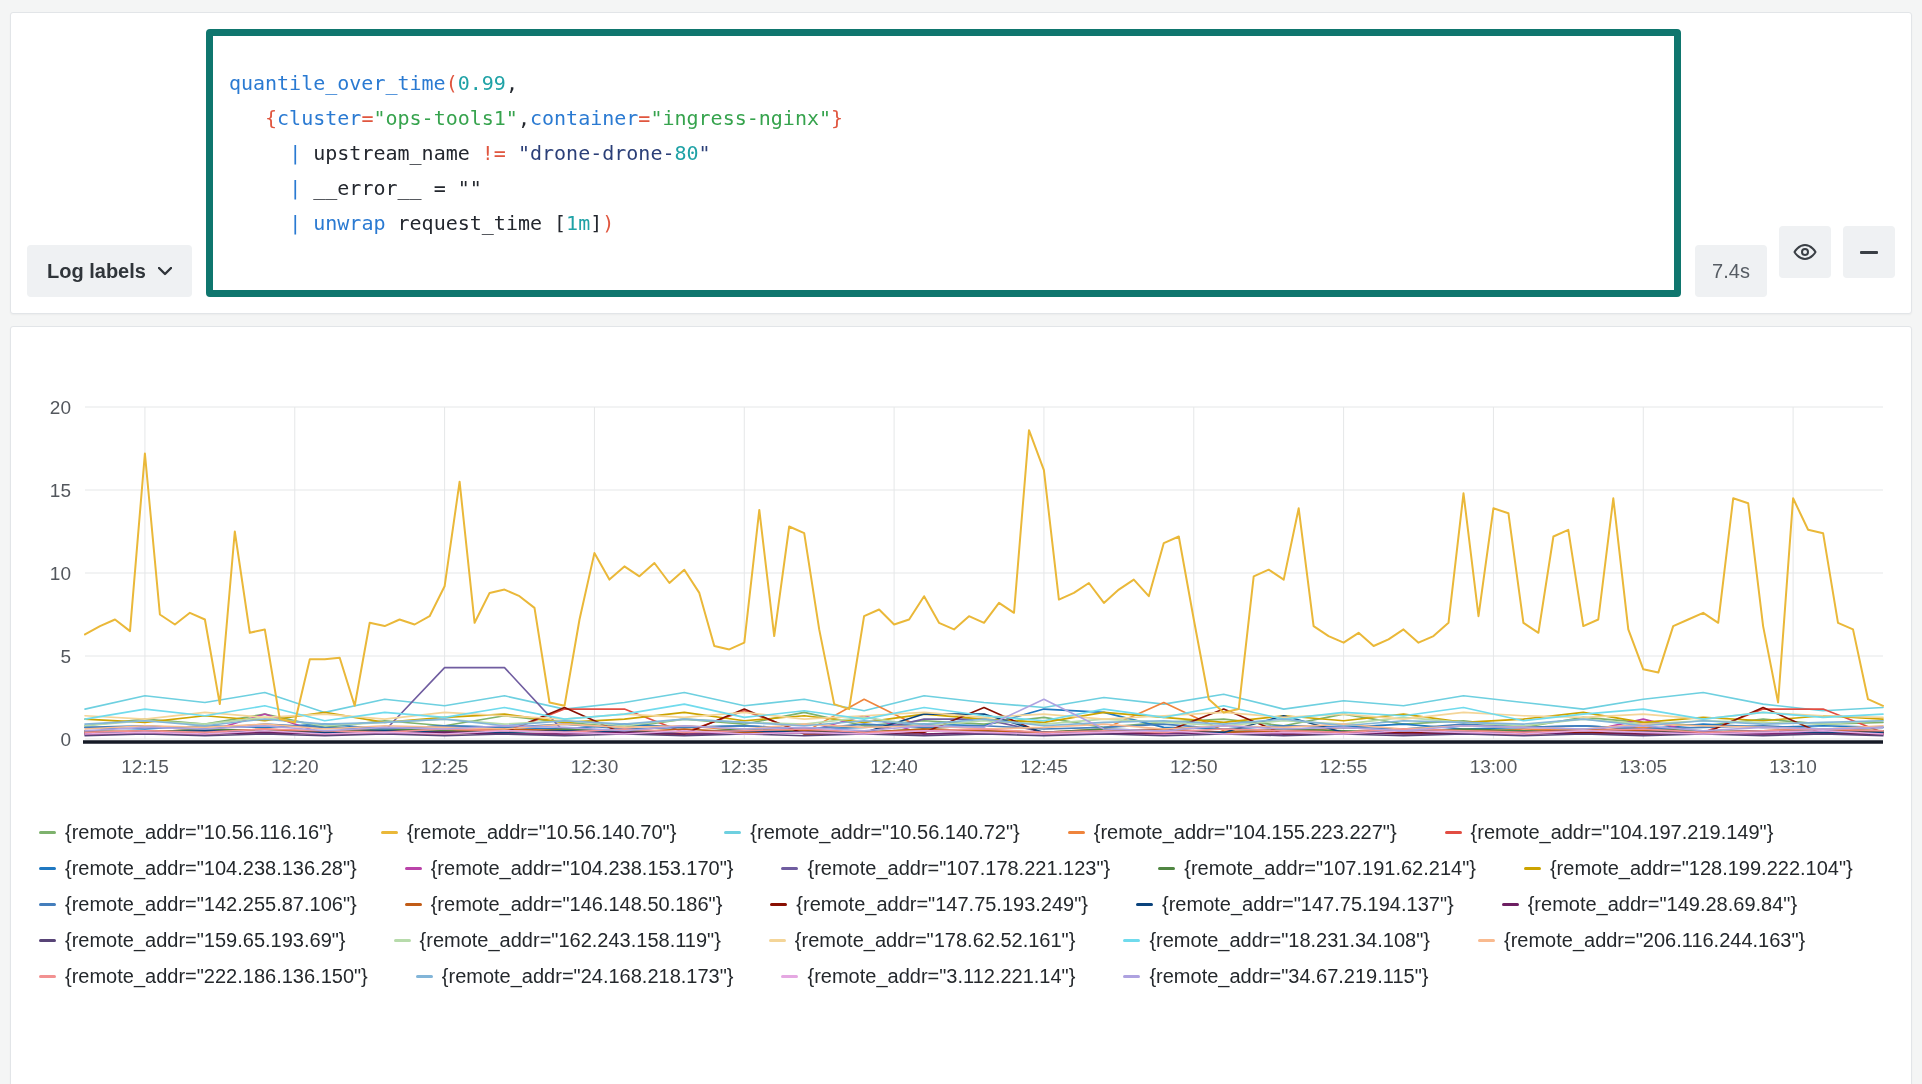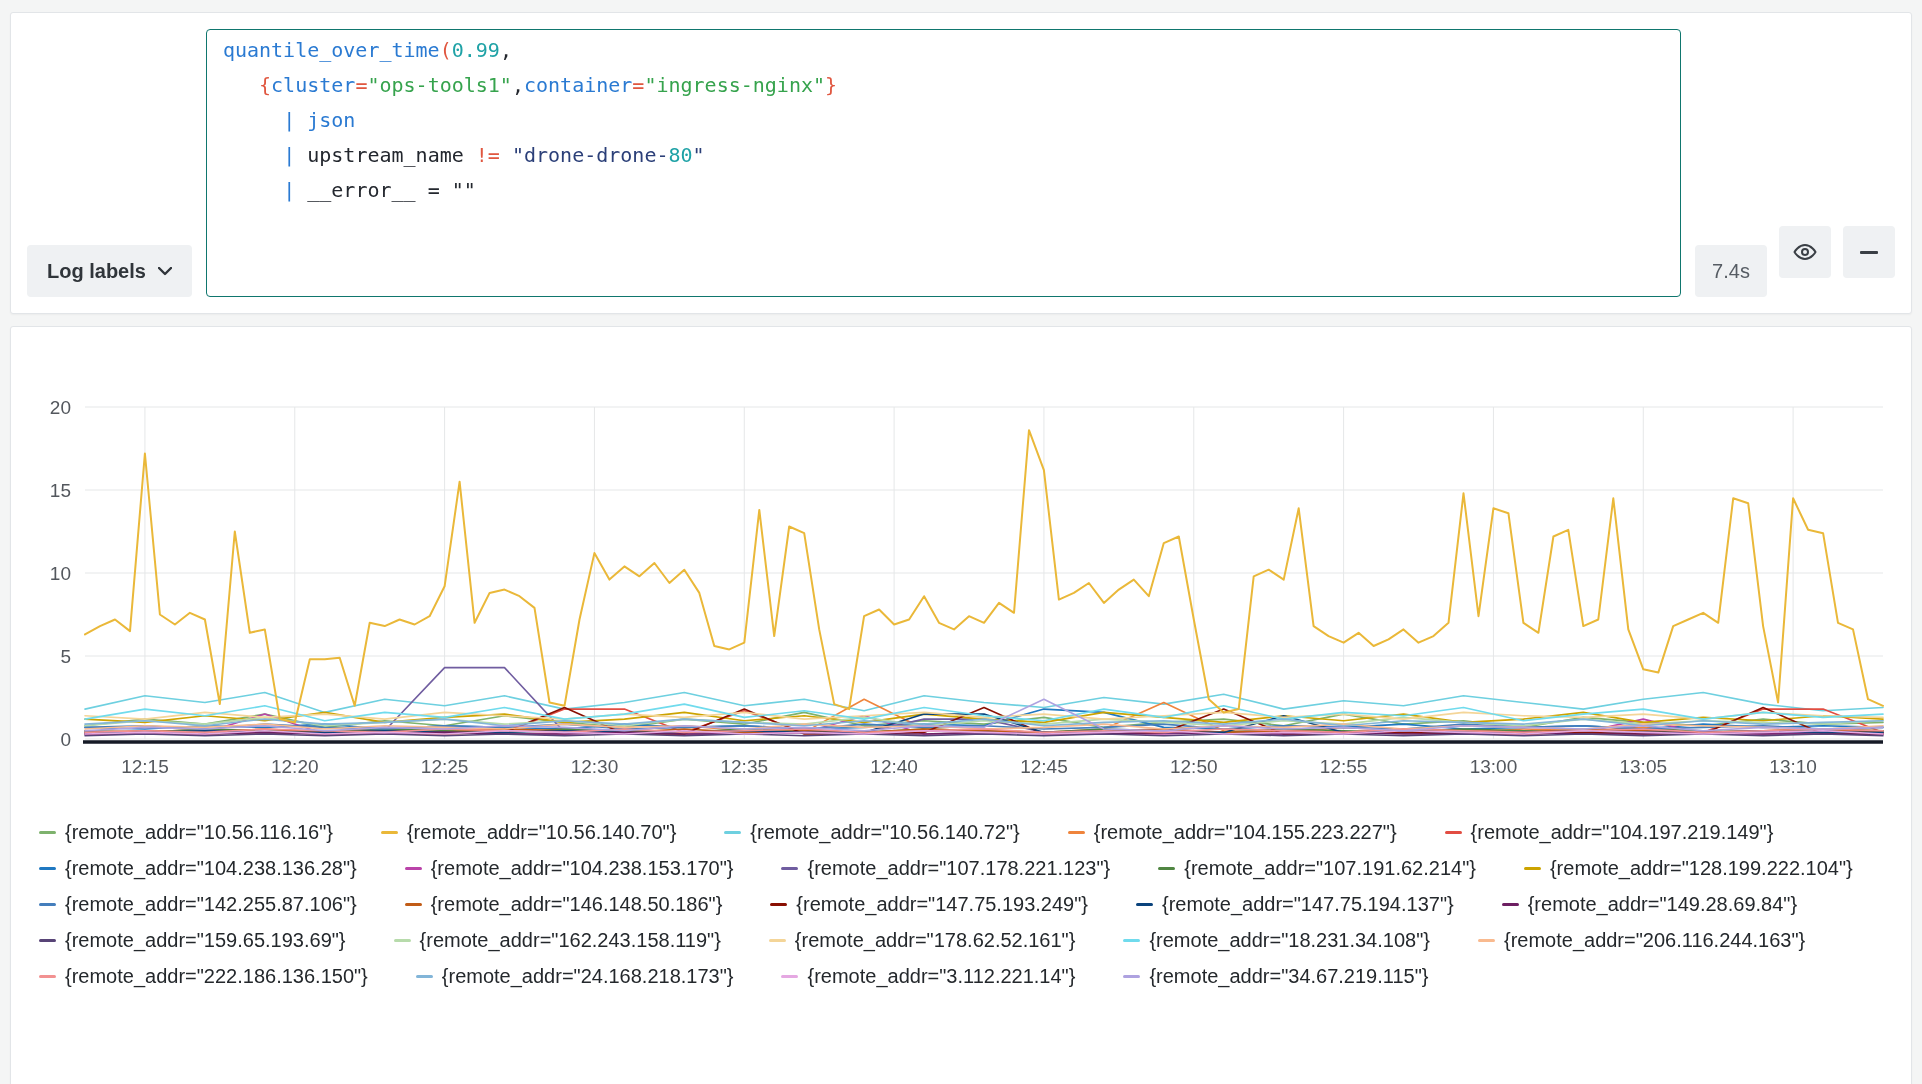--- a/index.html
+++ b/index.html
@@ -29,24 +29,24 @@
     border-radius:4px;
     display:flex; align-items:center; justify-content:center;
   }
   .log-labels-btn {
     height:52px; padding:0 20px; gap:12px;
     font-size:20px; font-weight:700; color:#30353a;
     cursor:pointer; flex:none;
   }
   .query-box {
     flex:1;
-    border:1px solid #0f766e;
+    border:7px solid #0f766e;
     border-radius:4px;
     background:#fff;
-    padding:3px 16px;
+    padding:30px 16px;
     min-height:268px;
     cursor:text;
   }
   .code-line {
     white-space:pre;
     font-family:"DejaVu Sans Mono","Liberation Mono",monospace;
     font-size:20px;
     line-height:35px;
   }
   .tok-fn    { color:#2a7ad2; }
@@ -102,23 +102,23 @@
     <span>Log labels</span>
     <svg width="14" height="9" viewBox="0 0 14 9">
       <polyline points="1,1 7,7 13,1" fill="none" stroke="#30353a" stroke-width="2.4" stroke-linecap="round" stroke-linejoin="round"></polyline>
     </svg>
   </div>
 
   <div class="query-box">
     <div>
         <div class="code-line"><span class="tok-fn">quantile_over_time</span><span class="tok-punct">(</span><span class="tok-num">0.99</span><span class="tok-plain">,</span></div>
         <div class="code-line"><span class="tok-plain">   </span><span class="tok-punct">{</span><span class="tok-kw">cluster</span><span class="tok-punct">=</span><span class="tok-str">"ops-tools1"</span><span class="tok-plain">,</span><span class="tok-kw">container</span><span class="tok-punct">=</span><span class="tok-str">"ingress-nginx"</span><span class="tok-punct">}</span></div>
-        <div class="code-line"><span class="tok-plain">     </span><span class="tok-pipe">| </span><span class="tok-kw">json</span></div>
         <div class="code-line"><span class="tok-plain">     </span><span class="tok-pipe">| </span><span class="tok-plain">upstream_name </span><span class="tok-punct">!=</span><span class="tok-plain"> </span><span class="tok-navy">"drone-drone-</span><span class="tok-num">80</span><span class="tok-navy">"</span></div>
         <div class="code-line"><span class="tok-plain">     </span><span class="tok-pipe">| </span><span class="tok-plain">__error__ = ""</span></div>
+        <div class="code-line"><span class="tok-plain">     </span><span class="tok-pipe">| </span><span class="tok-kw">unwrap</span><span class="tok-plain"> request_time </span><span class="tok-plain">[</span><span class="tok-num">1m</span><span class="tok-plain">]</span><span class="tok-punct">)</span></div>
       </div>
   </div>
 
   <div class="right-controls">
     <div class="chip duration-badge">
       <span>7.4s</span>
     </div>
     <div class="chip icon-btn">
       <svg width="24" height="24" viewBox="0 0 24 24" fill="none" stroke="#3a3f45" stroke-width="2" stroke-linecap="round" stroke-linejoin="round">
         <path d="M1.5 12s4-7 10.5-7 10.5 7 10.5 7-4 7-10.5 7S1.5 12 1.5 12z"></path>

